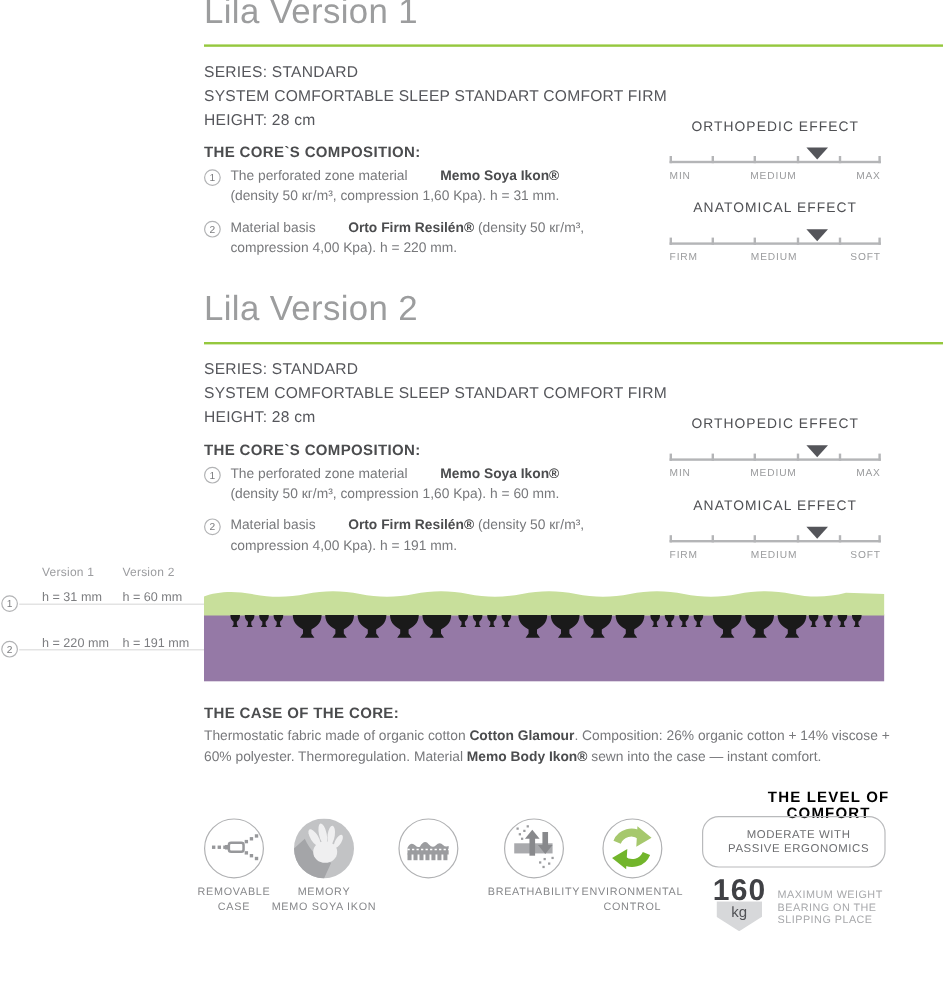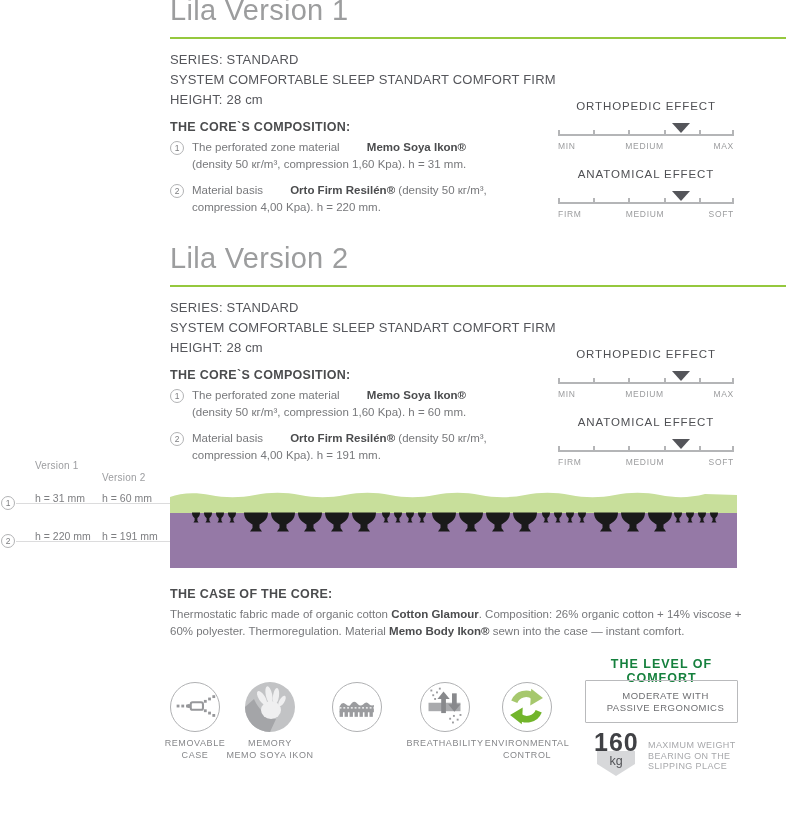--- a/index.html
+++ b/index.html
@@ -39,24 +39,24 @@
   .case-p{position:absolute;left:170px;top:606px;width:590px;margin:0;font-size:11.5px;line-height:16.5px;color:#77787b;}
   .case-p b{color:#4b4c4e;}
 
   
   .feature-circle{position:absolute;width:50px;height:50px;border:1.5px solid #b0b1b3;border-radius:50%;box-sizing:border-box;background:#fff;}
   .feature-circle svg{display:block;width:47px;height:47px;}
   .feature-label{position:absolute;width:130px;text-align:center;font-size:9px;line-height:11.5px;
                  color:#86878a;letter-spacing:.6px;}
 
   
-  .comfort-head{position:absolute;left:585px;top:657px;width:153px;text-align:center;
-                font-size:12.5px;color:#15803d;letter-spacing:1px;font-weight:bold;}
+  .comfort-head{position:absolute;left:614px;top:657px;width:153px;text-align:center;
+                font-size:12.5px;color:#000000;letter-spacing:1px;font-weight:bold;}
   .comfort-box{position:absolute;left:585px;top:680px;width:153px;height:43px;border:1px solid #b9babc;
-               border-radius:1px;box-sizing:border-box;display:flex;align-items:center;justify-content:center;padding-left:8px;}
+               border-radius:14px;box-sizing:border-box;display:flex;align-items:center;justify-content:center;padding-left:8px;}
   .comfort-box span{display:block;width:130px;text-align:center;font-size:9.5px;line-height:12px;color:#6d6e71;letter-spacing:.5px;}
   .weight-num{position:absolute;left:594px;top:728px;width:44px;text-align:center;
               font-size:25px;font-weight:bold;color:#404145;letter-spacing:1px;}
   .weight-arrow{position:absolute;left:597px;top:751px;width:38px;height:25px;background:#d7d8da;
                 clip-path:polygon(0 0,100% 0,100% 52%,50% 100%,0 52%);text-align:center;}
   .weight-arrow span{font-size:12.5px;color:#515256;line-height:14px;}
   .weight-note{position:absolute;left:648px;top:740px;font-size:9px;line-height:10.5px;color:#a7a8ab;letter-spacing:.4px;}
 
   .page-num{position:absolute;left:752px;top:802px;font-size:10px;color:#b3b4b6;margin-top:32px;}
 </style>
@@ -166,21 +166,21 @@
         <div class="scale-pointer" style="left: 70%;"></div>
         <div class="scale-labels">
           <span>FIRM</span>
           <span>MEDIUM</span>
           <span>SOFT</span>
         </div>
       </div>
     </div>
   </div>
 
-  <div class="leg-head" style="left:35px;top:460px;text-align:right;">Version 1</div>
+  <div class="leg-head" style="left:35px;top:472px;text-align:right;">Version 1</div>
   <div class="leg-head" style="left:102px;top:472px;">Version 2</div>
 
   <div class="num-circle" style="position:absolute;left:1px;top:496px;">1</div>
   <div class="leg-line" style="left:16px;top:503px;width:154px;"></div>
   <div class="leg-val" style="left:35px;top:492px;">h = 31 mm</div>
   <div class="leg-val" style="left:102px;top:492px;">h = 60 mm</div>
 
   <div class="num-circle" style="position:absolute;left:1px;top:534px;">2</div>
   <div class="leg-line" style="left:16px;top:541px;width:154px;"></div>
   <div class="leg-val" style="left:35px;top:530px;">h = 220 mm</div>

